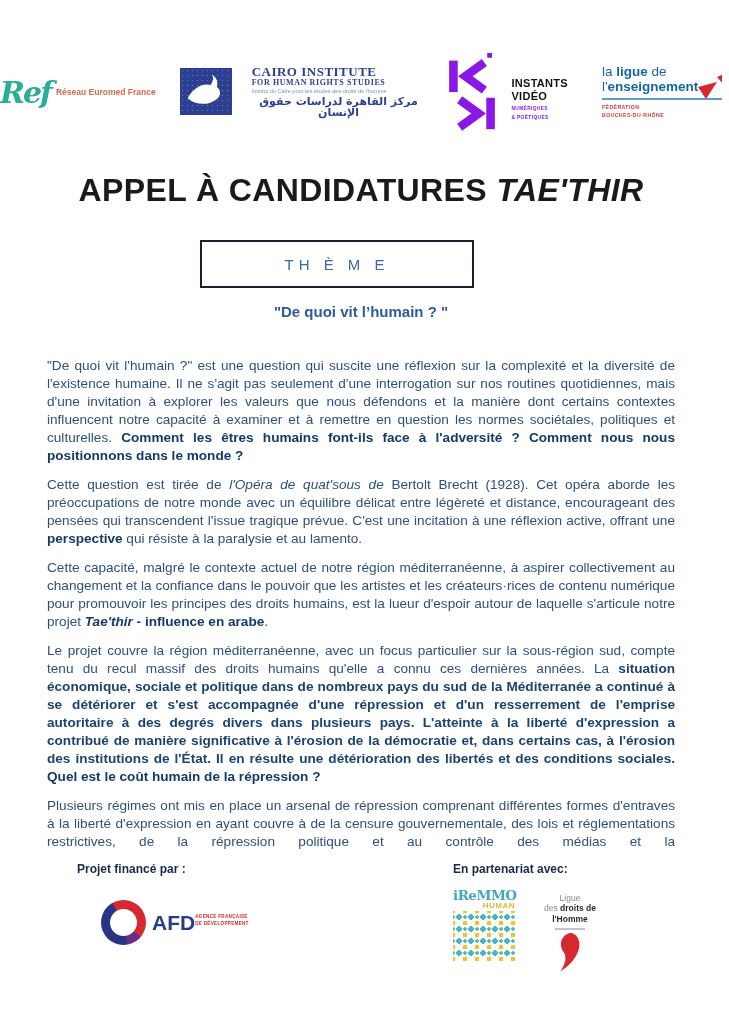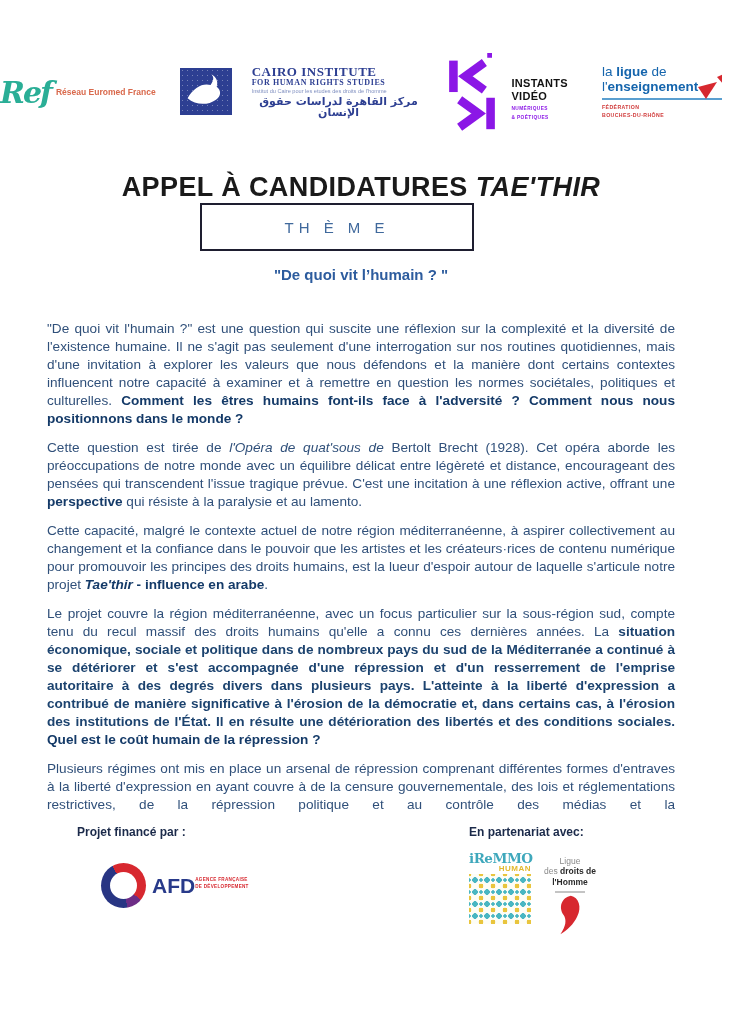--- a/index.html
+++ b/index.html
@@ -30,24 +30,24 @@
   .iv-sub{font-size:4.8px;font-weight:700;color:#8b17e6;letter-spacing:.4px;line-height:1.5;margin-top:2px;white-space:nowrap}
 
   .logo-ligue{display:block;position:relative;width:128px;margin-left:10px}
   .ligue-name{font-size:13.5px;color:#1565ad;line-height:1.1;white-space:nowrap}
   .ligue-name .seg-b{font-weight:700}
   .ligue-planes{position:absolute;right:-22px;top:-16px}
   .ligue-rule{width:120px;height:2px;background:#5a9fd0;margin-top:3px}
   .ligue-fed{font-size:5.2px;font-weight:700;color:#d03a3a;letter-spacing:.4px;line-height:1.6;margin-top:3px}
 
   
-  .doc-title{margin-top:40px;text-align:center;font-size:27px;font-weight:700;color:#1a1a1a;letter-spacing:.4px}
+  .doc-title{margin-top:40px;text-align:center;font-size:32px;font-weight:700;color:#1a1a1a;letter-spacing:.4px}
   .doc-title .seg-i{font-style:italic}
 
-  .theme-box{width:274px;height:48px;margin-left:200px;border:2px solid #1e1e30;display:flex;align-items:center;justify-content:center;background:#fff}
+  .theme-box{width:274px;height:48px;margin-left:200px;margin-top:31px;border:2px solid #1e1e30;display:flex;align-items:center;justify-content:center;background:#fff}
   .theme-box-label{color:#40699c;font-size:15px;letter-spacing:5px;font-weight:400}
 
   .doc-subtitle{margin-top:15px;text-align:center;font-size:15px;font-weight:700;color:#2d5c9e}
 
   
   .body-text{padding:0 47px;margin-top:37px}
   .paragraph{font-size:13.6px;line-height:18px;text-align:justify;margin-bottom:11px;color:#30507a}
   .seg{white-space:pre-wrap}
   .seg-b{font-weight:700}
   .seg-sb{font-weight:600}
@@ -61,21 +61,21 @@
   .page-footer{display:flex;justify-content:space-between;padding:0 119px 0 77px;margin-top:6px}
   .footer-label{font-size:12px;font-weight:700;color:#1b2a4a;white-space:nowrap}
 
   .logo-afd{gap:6px;margin-top:24px;margin-left:24px}
   .afd-ring{width:45px;height:45px;border-radius:50%;background:conic-gradient(from -30deg,#d7282f 0deg 160deg,#6d2d86 160deg 200deg,#283583 200deg 360deg);position:relative;flex:0 0 auto}
   .afd-ring::after{content:"";position:absolute;inset:9px;background:#fff;border-radius:50%}
   .afd-text{display:flex;flex-direction:row}
   .afd-name{font-size:21px;font-weight:700;color:#283a8a;line-height:1}
   .afd-sub{font-size:4.6px;font-weight:700;color:#d7282f;letter-spacing:.3px;line-height:1.5;margin-top:2px}
 
-  .partner-row{display:flex;gap:6px;margin-top:13px;align-items:flex-start}
+  .partner-row{display:flex;gap:22px;margin-top:13px;align-items:flex-start}
   .logo-iremmo{display:block;width:62px}
   .iremmo-name{font-family:"DejaVu Serif",serif;font-weight:700;font-size:13.5px;color:#3fa8bc;letter-spacing:-.5px;line-height:1}
   .iremmo-suds{display:block;text-align:right;font-size:8px;font-weight:700;color:#e3b92e;margin-top:-2px;letter-spacing:.5px}
   .iremmo-mosaic{width:62px;height:50px;margin-top:1px;background-color:#fdfdf6;background-image:radial-gradient(circle,#49b6c2 2.6px,rgba(0,0,0,0) 3px),radial-gradient(circle,#e9c53d 2.2px,rgba(0,0,0,0) 2.6px),radial-gradient(circle,#49b6c2 1.5px,rgba(0,0,0,0) 1.9px);background-size:12px 12px,12px 12px,12px 12px;background-position:0 0,6px 6px,6px 0}
   .logo-ldh{display:block;width:66px;text-align:center;padding-top:4px}
   .ldh-line1{font-size:8.5px;color:#8a8a8a}
   .ldh-line2{font-size:8.5px;color:#8a8a8a;line-height:1.3}
   .ldh-line2 .seg-b{color:#2b2b2b}
   .ldh-line3{font-size:8.5px;font-weight:700;color:#2b2b2b;line-height:1.2}
   .ldh-rule{width:30px;height:2px;background:#c4c4c4;margin:4px auto 2px}

